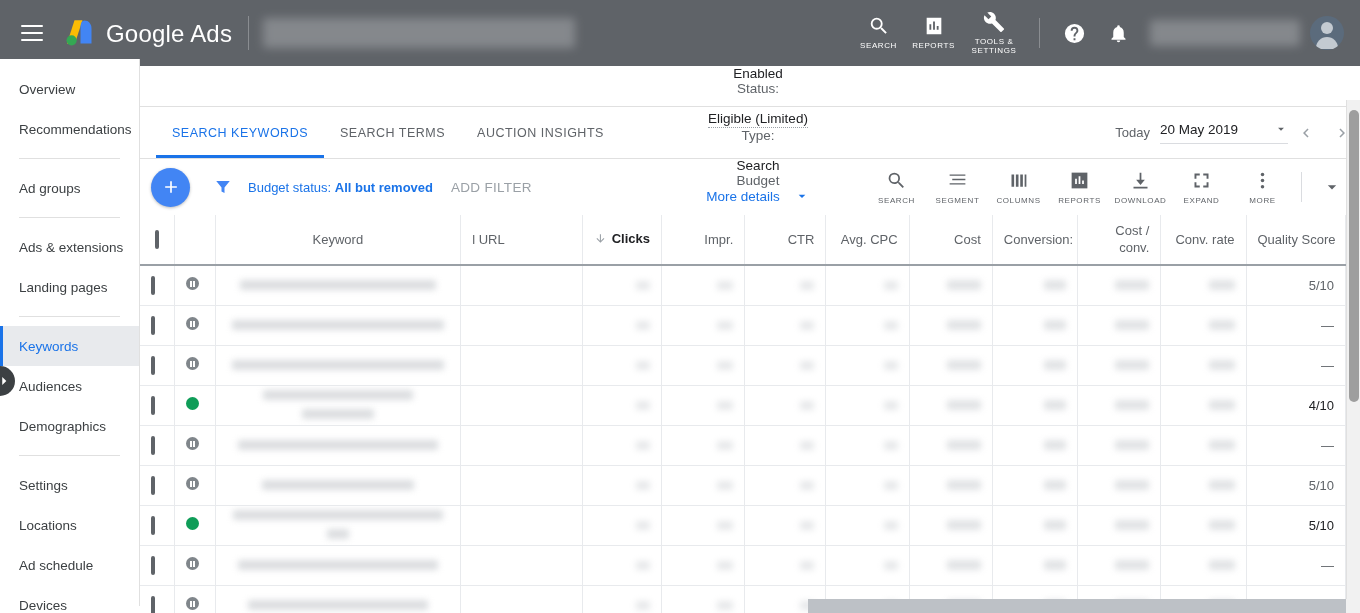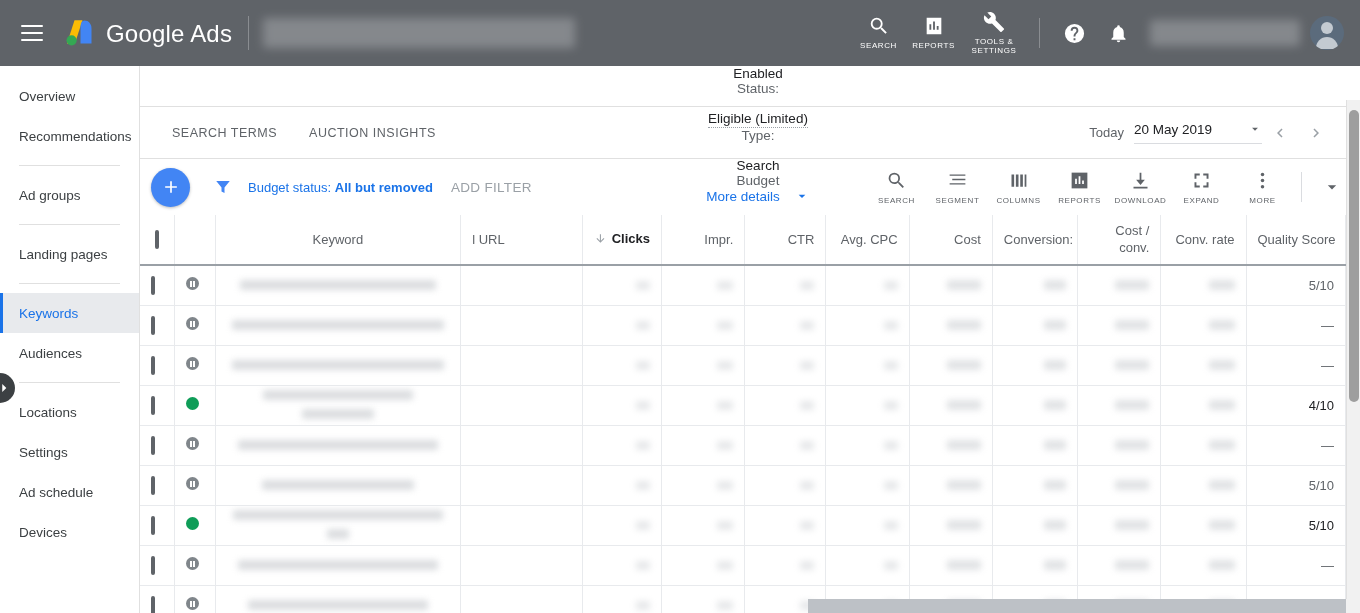--- a/index.html
+++ b/index.html
@@ -42,21 +42,21 @@
     width: 34px; height: 34px; border-radius: 50%; background: #5b6b7c;
     margin-right: 16px; position: relative; overflow: hidden; cursor: pointer;
   }
   .avatar::before { content:""; position:absolute; width:12px; height:12px; border-radius:50%;
     background:#c3cad1; left:11px; top:6px; }
   .avatar::after { content:""; position:absolute; width:22px; height:12px; border-radius:11px 11px 0 0;
     background:#c3cad1; left:6px; top:21px; }
 
   
   .sidebar {
-    position: absolute; top: 66px; left: 0; width: 140px; height: 547px;
+    position: absolute; top: 59px; left: 0; width: 140px; height: 547px;
     background: #fff; border-right: 1px solid #e0e0e0; padding-top: 10px;
   }
   .nav-item {
     height: 40px; display: flex; align-items: center; padding-left: 19px;
     font-size: 13.5px; color: #3c4043; cursor: pointer; position: relative; white-space: nowrap;
   }
   .nav-item.active { background: #e8eaed; color: #1a73e8; }
   .nav-item.active::before {
     content: ""; position: absolute; left: 0; top: 0; width: 3px; height: 100%; background: #1a73e8;
   }
@@ -90,21 +90,21 @@
     padding-left: 16px; position: relative;
   }
   .tab {
     display: flex; align-items: center; padding: 0 16px; font-size: 12.5px; letter-spacing: .5px;
     color: #5f6368; cursor: pointer; position: relative; white-space: nowrap;
   }
   .tab.active { color: #1a73e8; }
   .tab.active::after {
     content: ""; position: absolute; left: 0; right: 0; bottom: 0; height: 3px; background: #1a73e8;
   }
-  .daterow { margin-left: auto; display: flex; align-items: center; padding-right: 26px; }
+  .daterow { margin-left: auto; display: flex; align-items: center; }
   .today-lbl { font-size: 13px; color: #5f6368; margin-right: 10px; }
   .date-val {
     font-size: 13.5px; color: #202124; border-bottom: 1px solid #dadce0;
     padding-bottom: 6px; display: flex; align-items: center; cursor: pointer;
   }
   .date-val svg { width: 14px; height: 14px; fill: #5f6368; margin-left: 36px; }
   .arrow-btn { width: 36px; height: 36px; display:flex; align-items:center; justify-content:center; cursor: pointer; }
   .arrow-btn svg { width: 18px; height: 18px; fill: #9aa0a6; }
 
   
@@ -269,35 +269,41 @@
     </div>
     <div class="nav-item">
       <span>Recommendations</span>
     </div>
     <div class="nav-div"></div>
     <div class="nav-item">
       <span>Ad groups</span>
     </div>
     <div class="nav-div"></div>
     <div class="nav-item">
+      <span>Ads &amp; extensions</span>
+    </div>
+    <div class="nav-item">
       <span>Landing pages</span>
     </div>
     <div class="nav-div"></div>
     <div class="nav-item active">
       <span>Keywords</span>
     </div>
     <div class="nav-item">
       <span>Audiences</span>
     </div>
+    <div class="nav-item">
+      <span>Demographics</span>
+    </div>
     <div class="nav-div"></div>
     <div class="nav-item">
+      <span>Settings</span>
+    </div>
+    <div class="nav-item">
       <span>Locations</span>
-    </div>
-    <div class="nav-item">
-      <span>Settings</span>
     </div>
     <div class="nav-item">
       <span>Ad schedule</span>
     </div>
     <div class="nav-item">
       <span>Devices</span>
     </div>
     <div class="expand-handle">
       <svg viewBox="0 0 24 24">
           <path d="M9 5l7 7-7 7z"></path>
@@ -322,20 +328,23 @@
       <span style="width:68px"></span>
       <div class="more-details">
         <span>More details</span>
         <svg viewBox="0 0 24 24">
             <path d="M7 10l5 5 5-5z"></path>
           </svg>
       </div>
     </div>
 
     <div class="tabrow">
+      <div class="tab active">
+        <span>SEARCH KEYWORDS</span>
+      </div>
       <div class="tab">
         <span>SEARCH TERMS</span>
       </div>
       <div class="tab">
         <span>AUCTION INSIGHTS</span>
       </div>
       <div class="daterow">
         <span class="today-lbl">Today</span>
         <div class="date-val">
           <span>20 May 2019</span>

